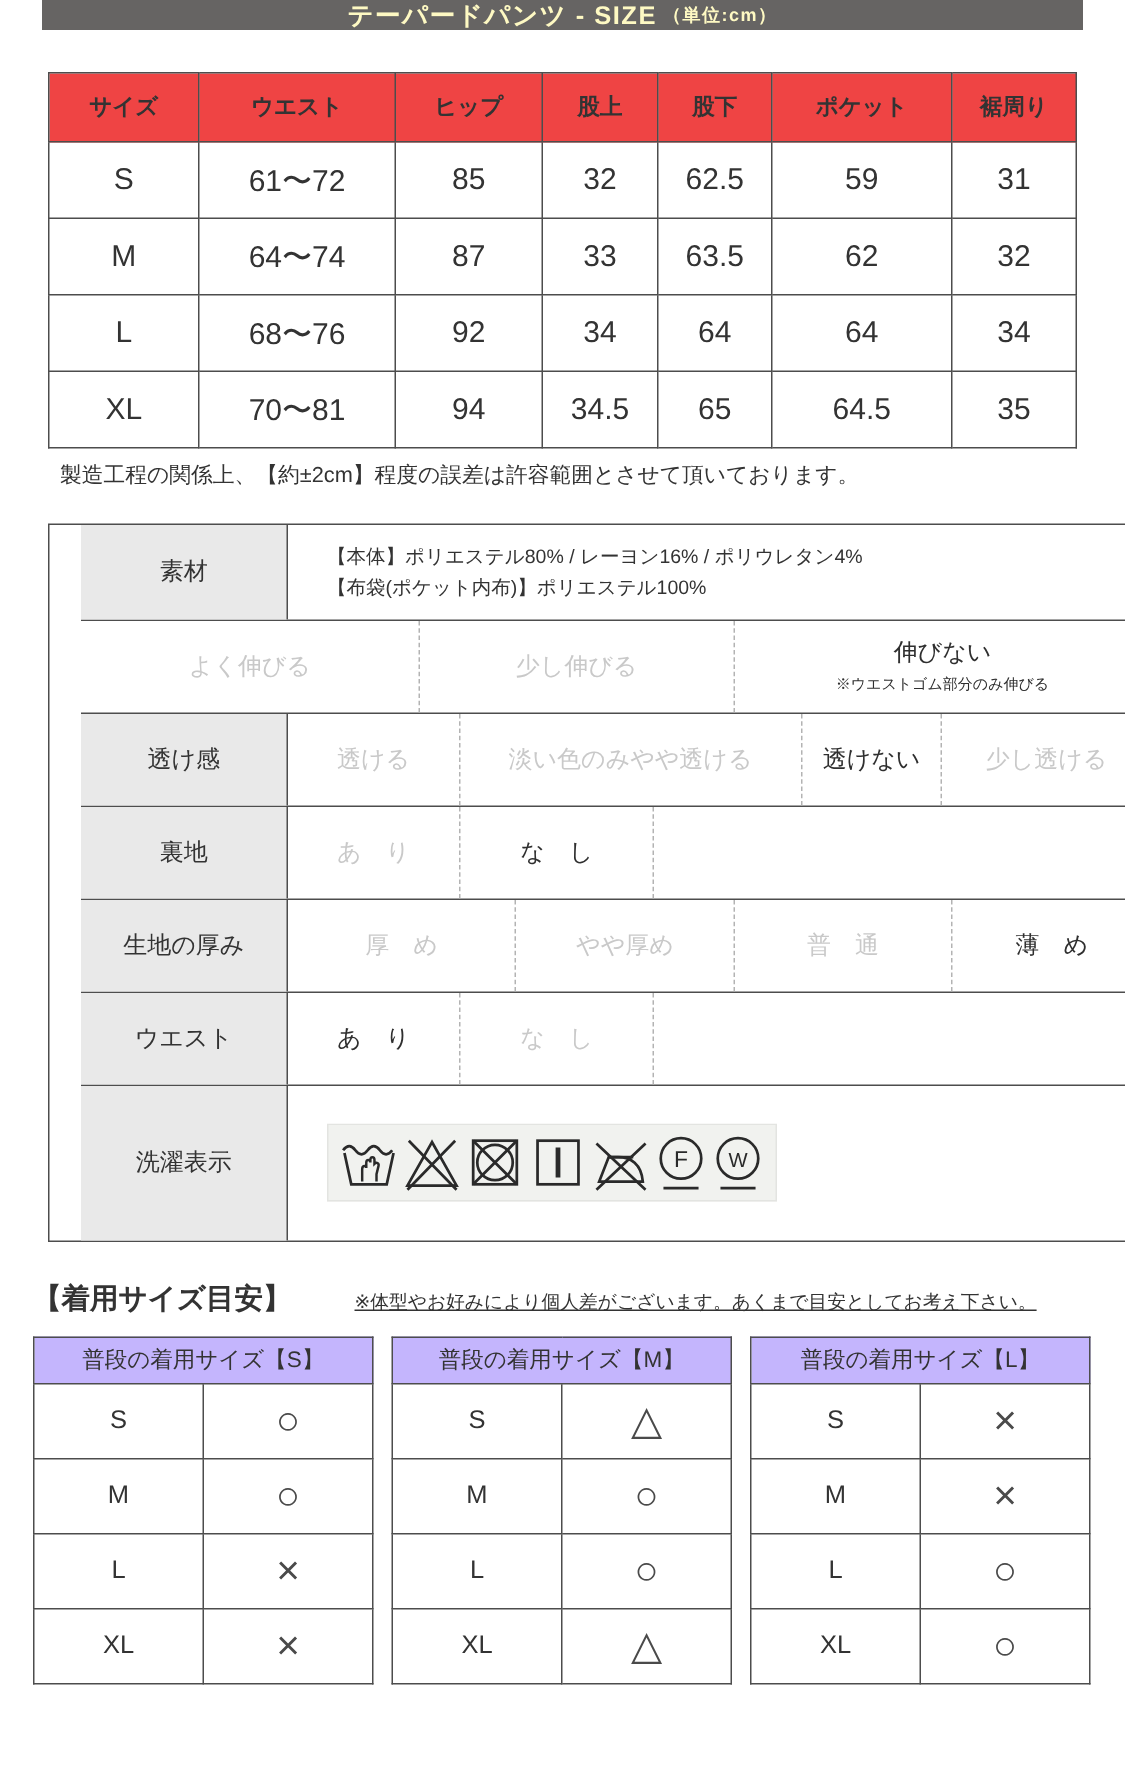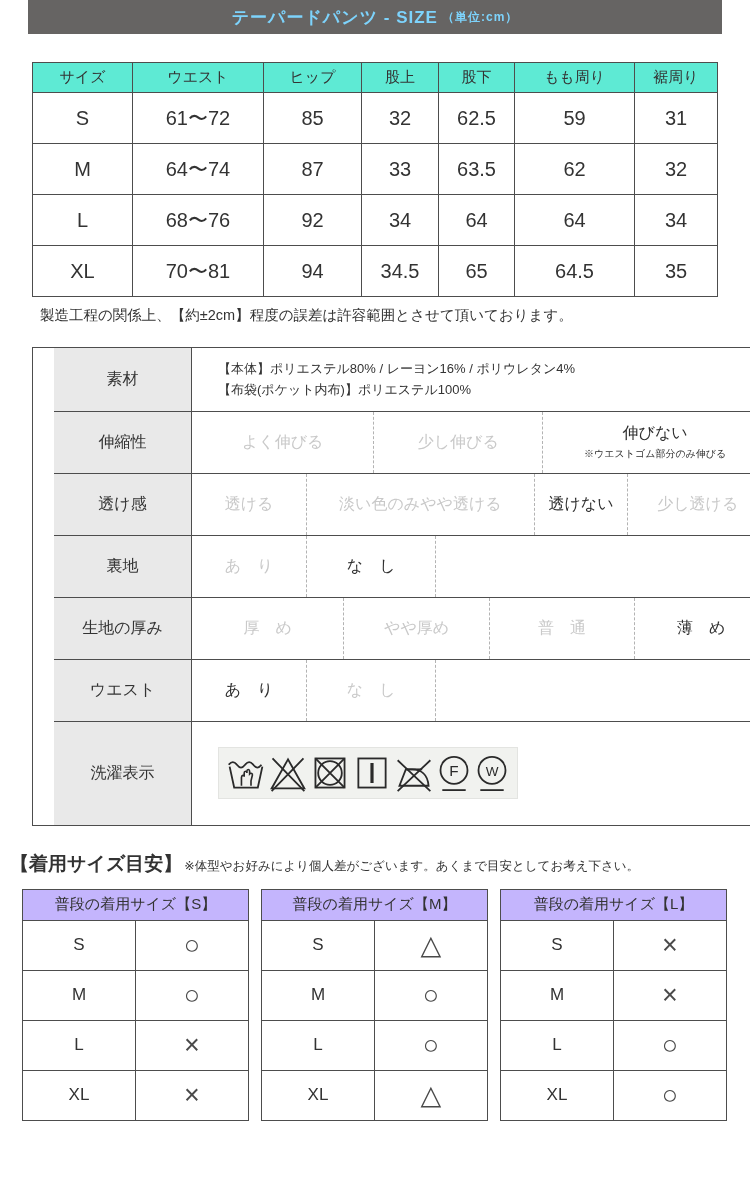--- a/index.html
+++ b/index.html
@@ -4,34 +4,34 @@
 <style>
   * { box-sizing: border-box; margin: 0; padding: 0; }
   html,body { background:#fff; }
   body {
     width: 750px; height: 1188px; overflow: hidden;
     font-family: "Liberation Sans", "DejaVu Sans", sans-serif;
     color: #333;
   }
   
   .header-bar {
-    margin: 0 28px; height: 34px; background: #666463;
+    margin: 0 28px; height: 20px; background: #666463;
     display: flex; align-items: center; justify-content: center;
-    color: #7dd3fc; letter-spacing: 1px;
+    color: #fef9c3; letter-spacing: 1px;
   }
   .header-bar .t { font-size: 17px; font-weight: bold; }
   .header-bar .u { font-size: 12px; font-weight: bold; margin-left: 4px; }
 
   
   table { border-collapse: collapse; }
   .size-table { margin: 28px 32px 0; width: 686px; table-layout: fixed; }
   .size-table th, .size-table td {
     border: 1px solid #4d4d4d; text-align: center; vertical-align: middle;
   }
-  .size-table th { height: 30px; background: #5eead4; font-size: 15px; font-weight: normal; }
+  .size-table th { height: 46px; background: #ef4444; font-size: 15px; font-weight: bold; }
   .size-table td { height: 51px; font-size: 20px; }
 
   .notes { margin: 8px 0 0 40px; font-size: 14.5px; line-height: 1.42; color: #333; }
 
   
   .spec { margin: 21px 32px 0; width: 736px; border: 1px solid #4d4d4d; padding-left: 21px; }
   .spec-row { display: flex; border-bottom: 1px solid #4d4d4d; }
   .spec-row:last-child { border-bottom: none; }
   .spec-label {
     width: 138px; flex: 0 0 138px; background: #e9e9e9;
@@ -54,23 +54,23 @@
 
   .wash-strip {
     margin-left: 26px; align-self: center;
     background: #f1f2ef; padding: 4px 8px;
     display: flex; align-items: center; gap: 2px;
     box-shadow: 0 0 0 1px #e3e4e1 inset;
   }
   .wash-strip svg { display: block; }
 
   
-  .fit-title { margin: 25px 0 0 10px; display: flex; align-items: baseline; }
+  .fit-title { margin: 25px 0 0 22px; display: flex; align-items: baseline; gap: 40px; }
   .fit-title .tt { font-size: 19px; font-weight: bold; color: #333; }
-  .fit-title .nn { font-size: 12.5px; color: #333; margin-left: 2px; }
+  .fit-title .nn { font-size: 12.5px; color: #333; margin-left: 2px; text-decoration: underline; }
   .fit-tables { margin: 12px 22px 0; display: flex; gap: 12px; }
   .fit-table { width: 227px; table-layout: fixed; }
   .fit-table th, .fit-table td { border: 1px solid #4d4d4d; text-align: center; vertical-align: middle; }
   .fit-table th { height: 31px; background: #c4b5fd; font-size: 15px; font-weight: normal; }
   .fit-table td { height: 50px; }
   .fit-size { width: 60px; font-size: 17px; }
   .fit-mark { font-size: 27px; color: #4a4a4a; font-weight: normal; }
 </style>
 </head>
 <body>
@@ -90,21 +90,21 @@
       <col style="width:120px">
       <col>
   </colgroup>
   <thead>
     <tr>
       <th>サイズ</th>
       <th>ウエスト</th>
       <th>ヒップ</th>
       <th>股上</th>
       <th>股下</th>
-      <th>もも周り</th>
+      <th>ポケット</th>
       <th>裾周り</th>
     </tr>
   </thead>
   <tbody>
     <tr>
       <td>S</td>
       <td>61〜72</td>
       <td>85</td>
       <td>32</td>
       <td>62.5</td>
@@ -151,21 +151,20 @@
     <div class="spec-label">素材</div>
     <div class="spec-content">
       <div class="opt material" style="flex:1">
         <div>【本体】ポリエステル80% / レーヨン16% / ポリウレタン4%</div>
         <div>【布袋(ポケット内布)】ポリエステル100%</div>
       </div>
     </div>
   </div>
 
   <div class="spec-row" style="height:62px">
-    <div class="spec-label">伸縮性</div>
     <div class="spec-content">
       <div class="opt off" style="width:31.7%">よく伸びる</div>
       <div class="opt off" style="width:29.4%">少し伸びる</div>
       <div class="opt on" style="width:38.9%">
         <div>伸びない</div>
         <div class="sub">※ウエストゴム部分のみ伸びる</div>
       </div>
     </div>
   </div>
 

